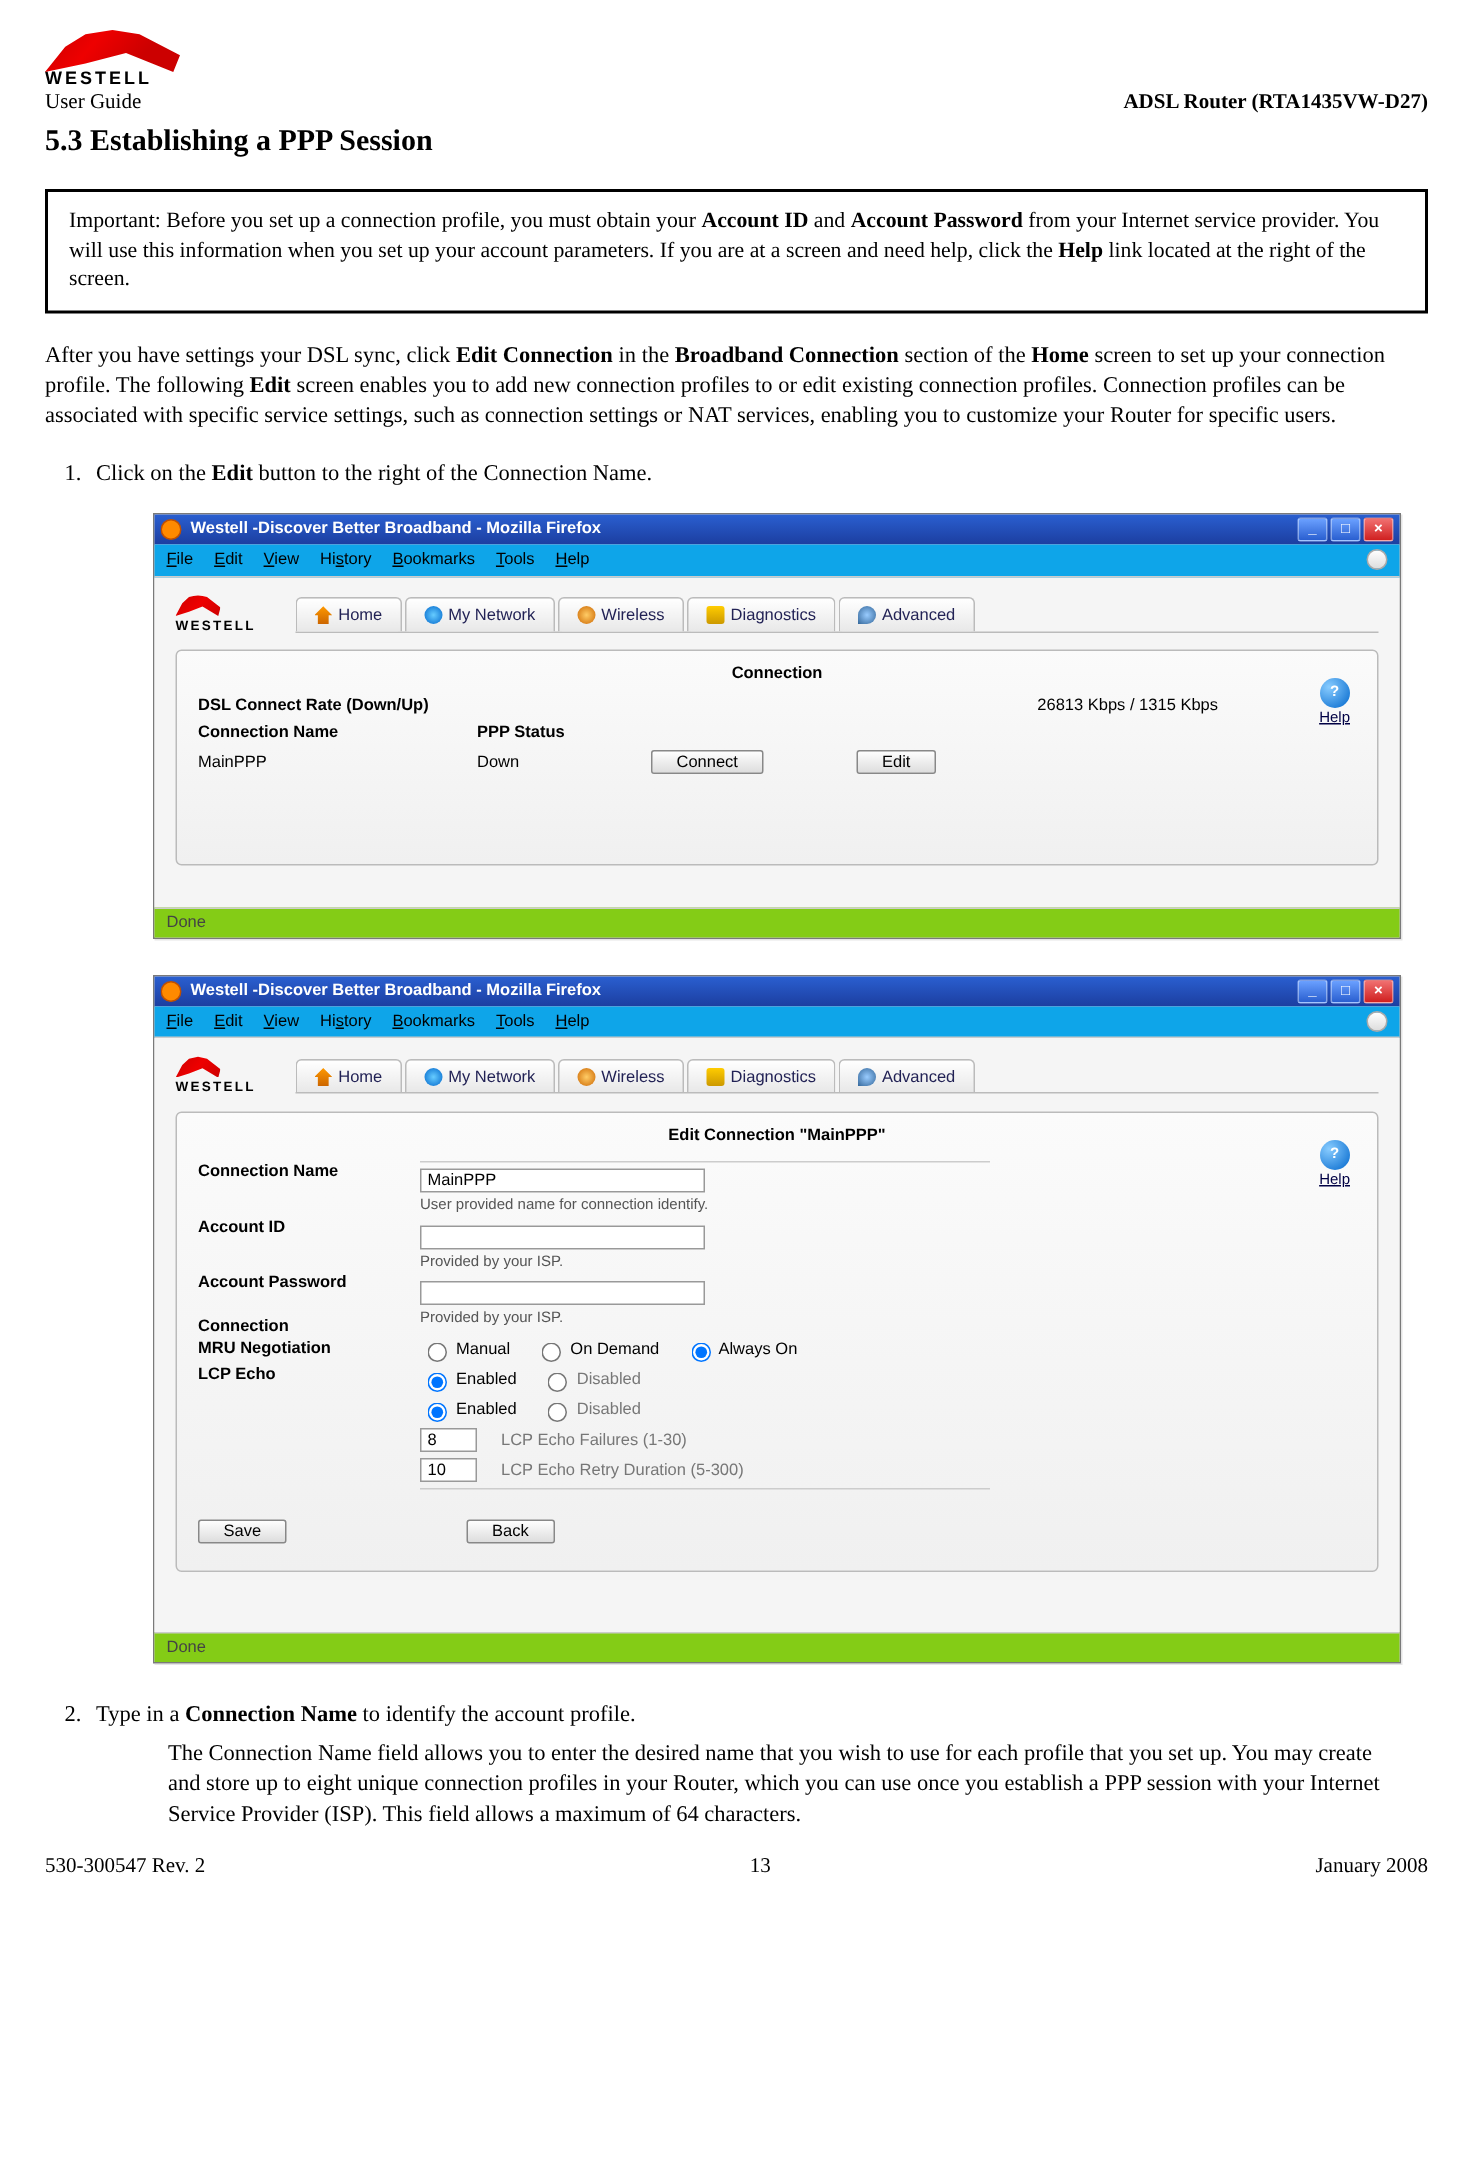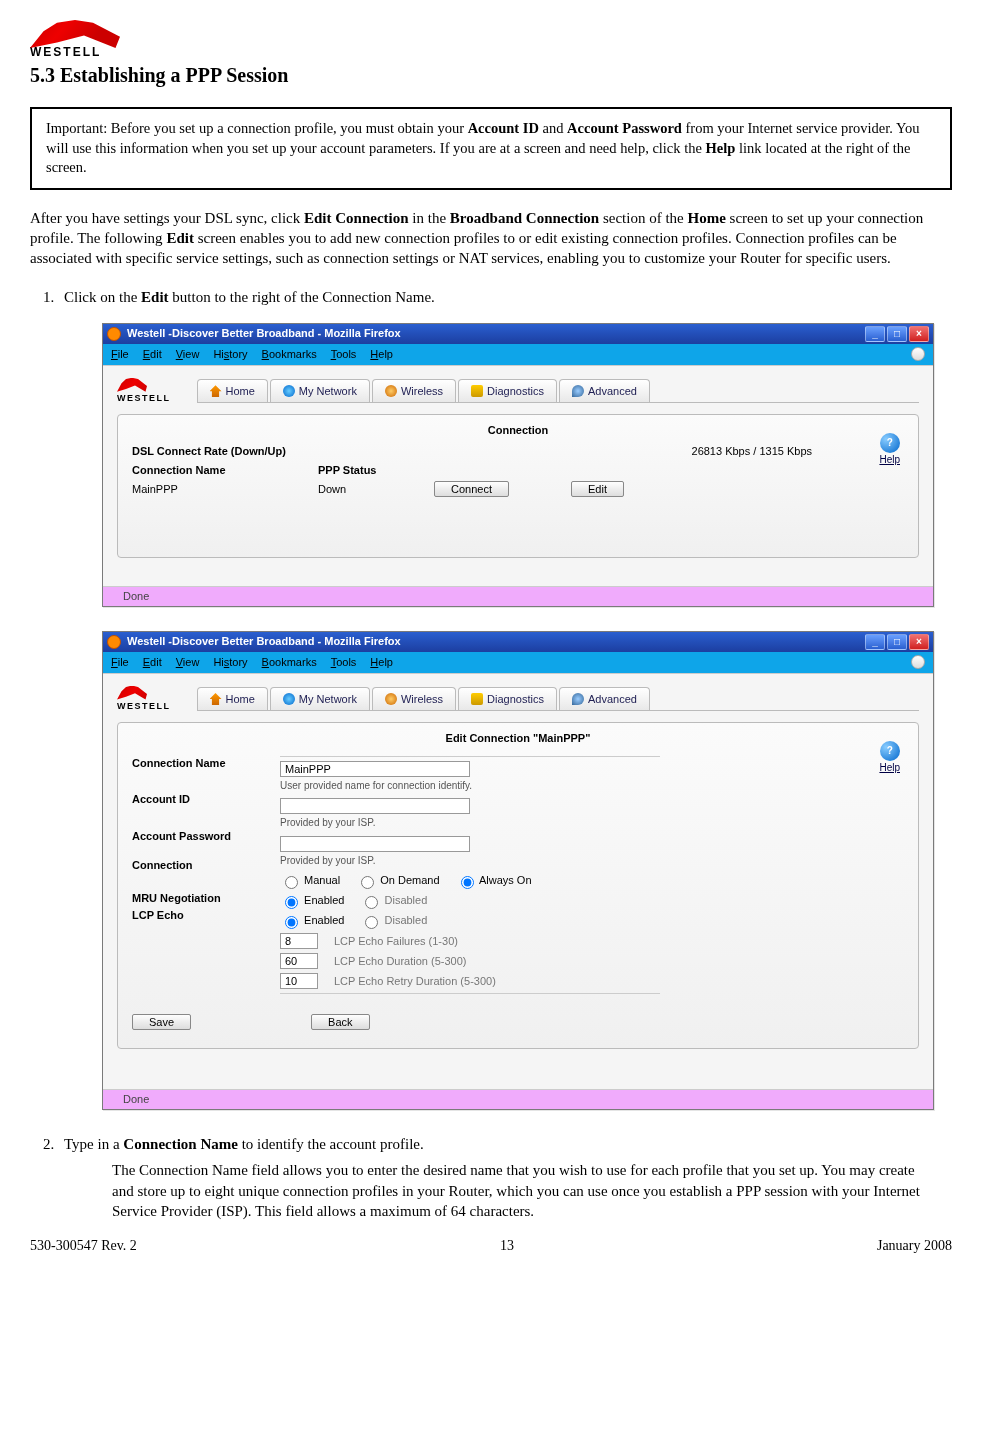--- a/index.html
+++ b/index.html
@@ -80,36 +80,40 @@
   .help-block { position:absolute; right:18px; top:18px; text-align:center; font-size:10px; }
   .help-icon { width:20px; height:20px; border-radius:50%; background:radial-gradient(circle at 30% 30%,#8cf,#06c); color:#fff; font-weight:bold; display:flex;align-items:center;justify-content:center; margin:0 auto; }
   .help-link { color:#004; text-decoration:underline; }
   .row { display:flex; align-items:center; gap:16px; margin:4px 0; }
   .lbl-col { width:170px; font-weight:bold; font-size:11px; }
   .small-btn {
     font-family:Tahoma,Arial,sans-serif; font-size:11px; padding:1px 16px;
     border:1px solid #888; background:linear-gradient(#fefefe,#ddd);
     border-radius:2px;
   }
-  .statusbar { border-top:1px solid #ccc; background:#f0abfc; padding:2px 20px; font-size:11px; color:#444; }
+  .statusbar { border-top:1px solid #ccc; background:#84cc16; padding:2px 8px; font-size:11px; color:#444; }
   .form-hint { font-size:10px; color:#555; margin:2px 0 6px; }
   .text-input { border:1px solid #999; padding:1px 4px; font-size:11px; background:#fff; }
   .radio, .radio input { font-size:11px; vertical-align:middle; }
   .dim { color:#777; }
   hr.sep { border:none; border-top:1px solid #ccc; margin:4px 0; }
 
   .footer { display:flex; justify-content:space-between; font-size:14px; }
 </style>
 </head>
 <body>
 
 <div>
   <div class="logo-block">
     <div class="logo-swoosh"></div>
     <div class="logo-text">WESTELL</div>
+  </div>
+  <div class="guide-line">
+    <span>User Guide</span>
+    <b>ADSL Router (RTA1435VW-D27)</b>
   </div>
 </div>
 
 <div class="section-title">5.3 Establishing a PPP Session</div>
 
 <div class="callout">
   <span>Important: Before you set up a connection profile, you must obtain your </span>
   <b>Account ID</b>
   <span> and </span>
   <b>Account Password</b>
@@ -276,21 +280,21 @@
         <div class="help-icon">?</div>
         <span class="help-link">Help</span>
       </div>
 
       <div style="display:flex; gap:8px;">
         <div style="width:140px;">
           <div class="lbl-col" style="width:auto;margin-top:4px;">Connection Name</div>
           <div class="lbl-col" style="width:auto;margin-top:22px;">Account ID</div>
           <div class="lbl-col" style="width:auto;margin-top:22px;">Account Password</div>
           <div class="lbl-col" style="width:auto;margin-top:14px;">Connection</div>
-          <div class="lbl-col" style="width:auto;margin-top:18px;">MRU Negotiation</div>
+          <div class="lbl-col" style="width:auto;margin-top:0;">MRU Negotiation</div>
           <div class="lbl-col" style="width:auto;margin-top:2px;">LCP Echo</div>
         </div>
         <div style="flex:1; max-width:380px;">
           <hr class="sep">
           <input class="text-input" style="width: 180px;" value="MainPPP">
           <div class="form-hint">User provided name for connection identify.</div>
           <input class="text-input" style="width: 180px;" value="">
           <div class="form-hint">Provided by your ISP.</div>
           <input class="text-input" type="password" style="width: 180px;" value="">
           <div class="form-hint">Provided by your ISP.</div>
@@ -306,24 +310,20 @@
           </div>
           <div class="row radio">
             <label><input type="radio" name="lcp1" checked="" style=""> <span>Enabled</span></label>
             <label class="dim"><input type="radio" name="lcp1" style=""> <span>Disabled</span></label>
           </div>
           <div class="row">
             <input class="text-input" style="width: 28px;" value="8">
             <span class="dim">LCP Echo Failures (1-30)</span>
           </div>
           <div class="row">
-            <input class="text-input" style="width: 28px;" value="60">
-            <span class="dim">LCP Echo Duration (5-300)</span>
-          </div>
-          <div class="row">
             <input class="text-input" style="width: 28px;" value="10">
             <span class="dim">LCP Echo Retry Duration (5-300)</span>
           </div>
           <hr class="sep">
         </div>
       </div>
 
       <div class="row" style="margin-top:16px; gap:120px;">
         <button class="small-btn">Save</button>
         <button class="small-btn">Back</button>

